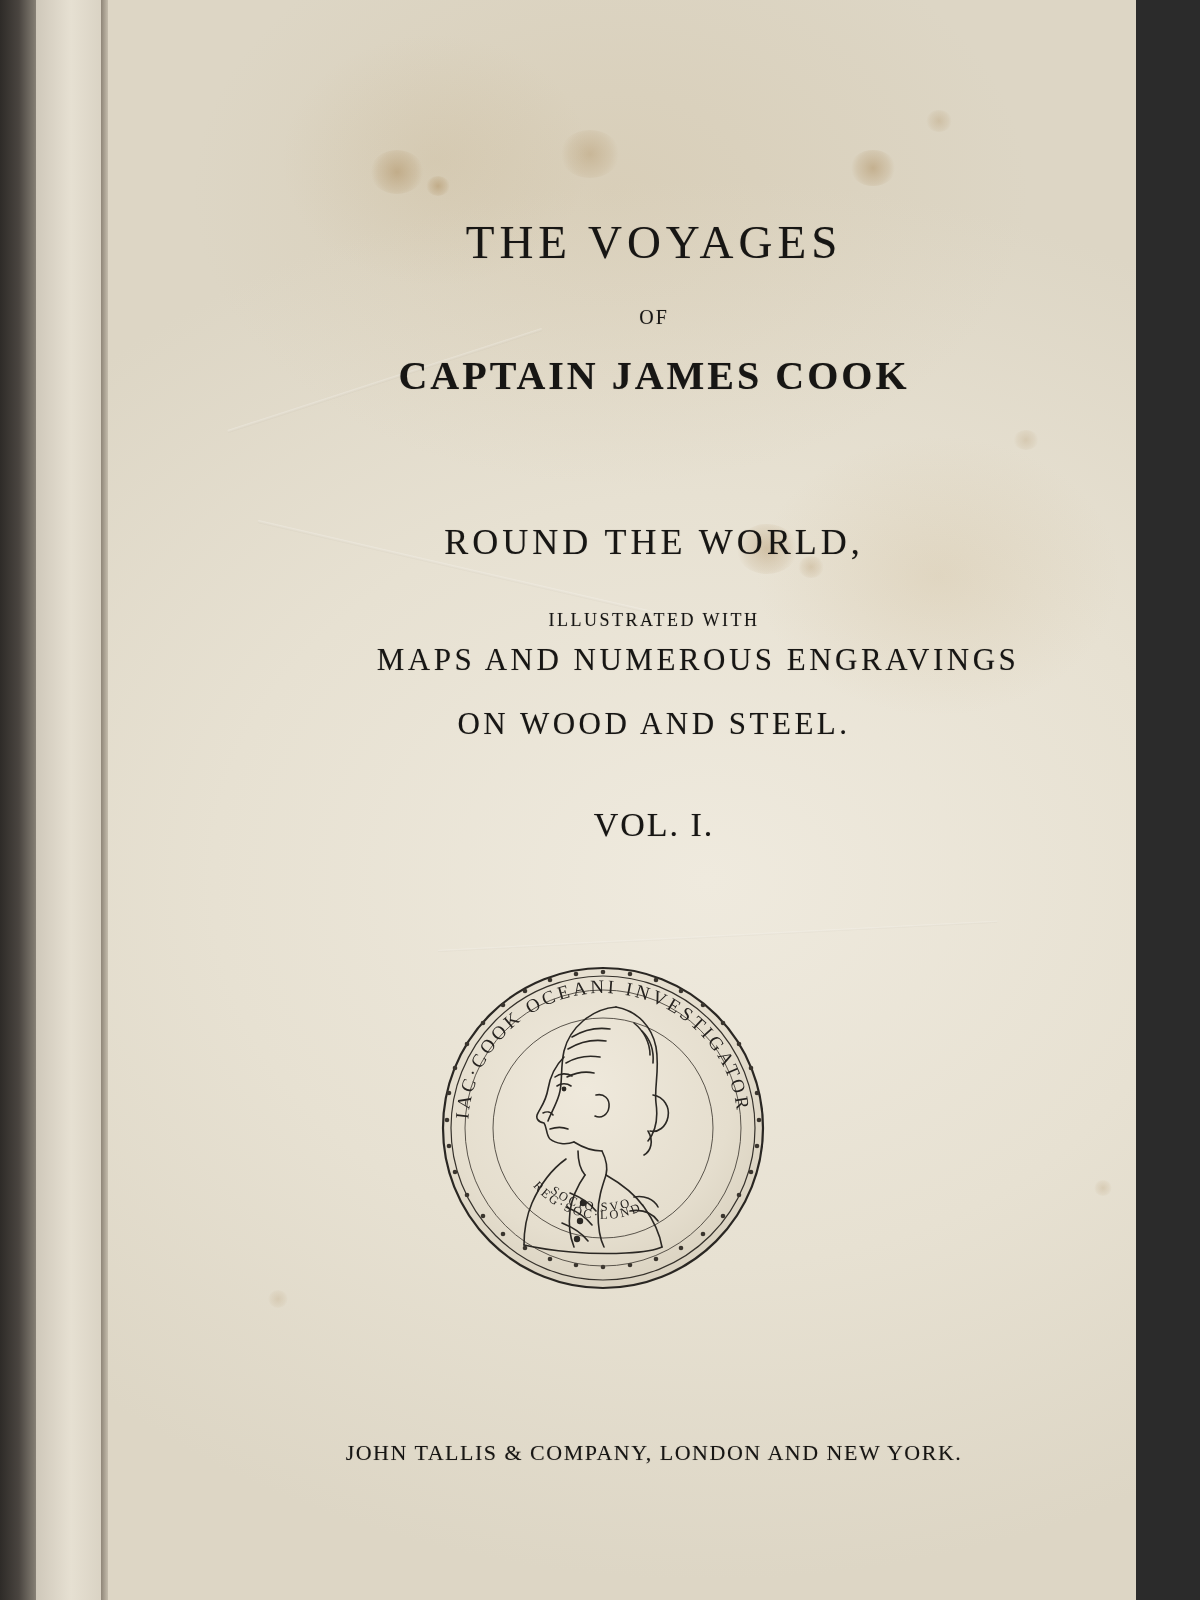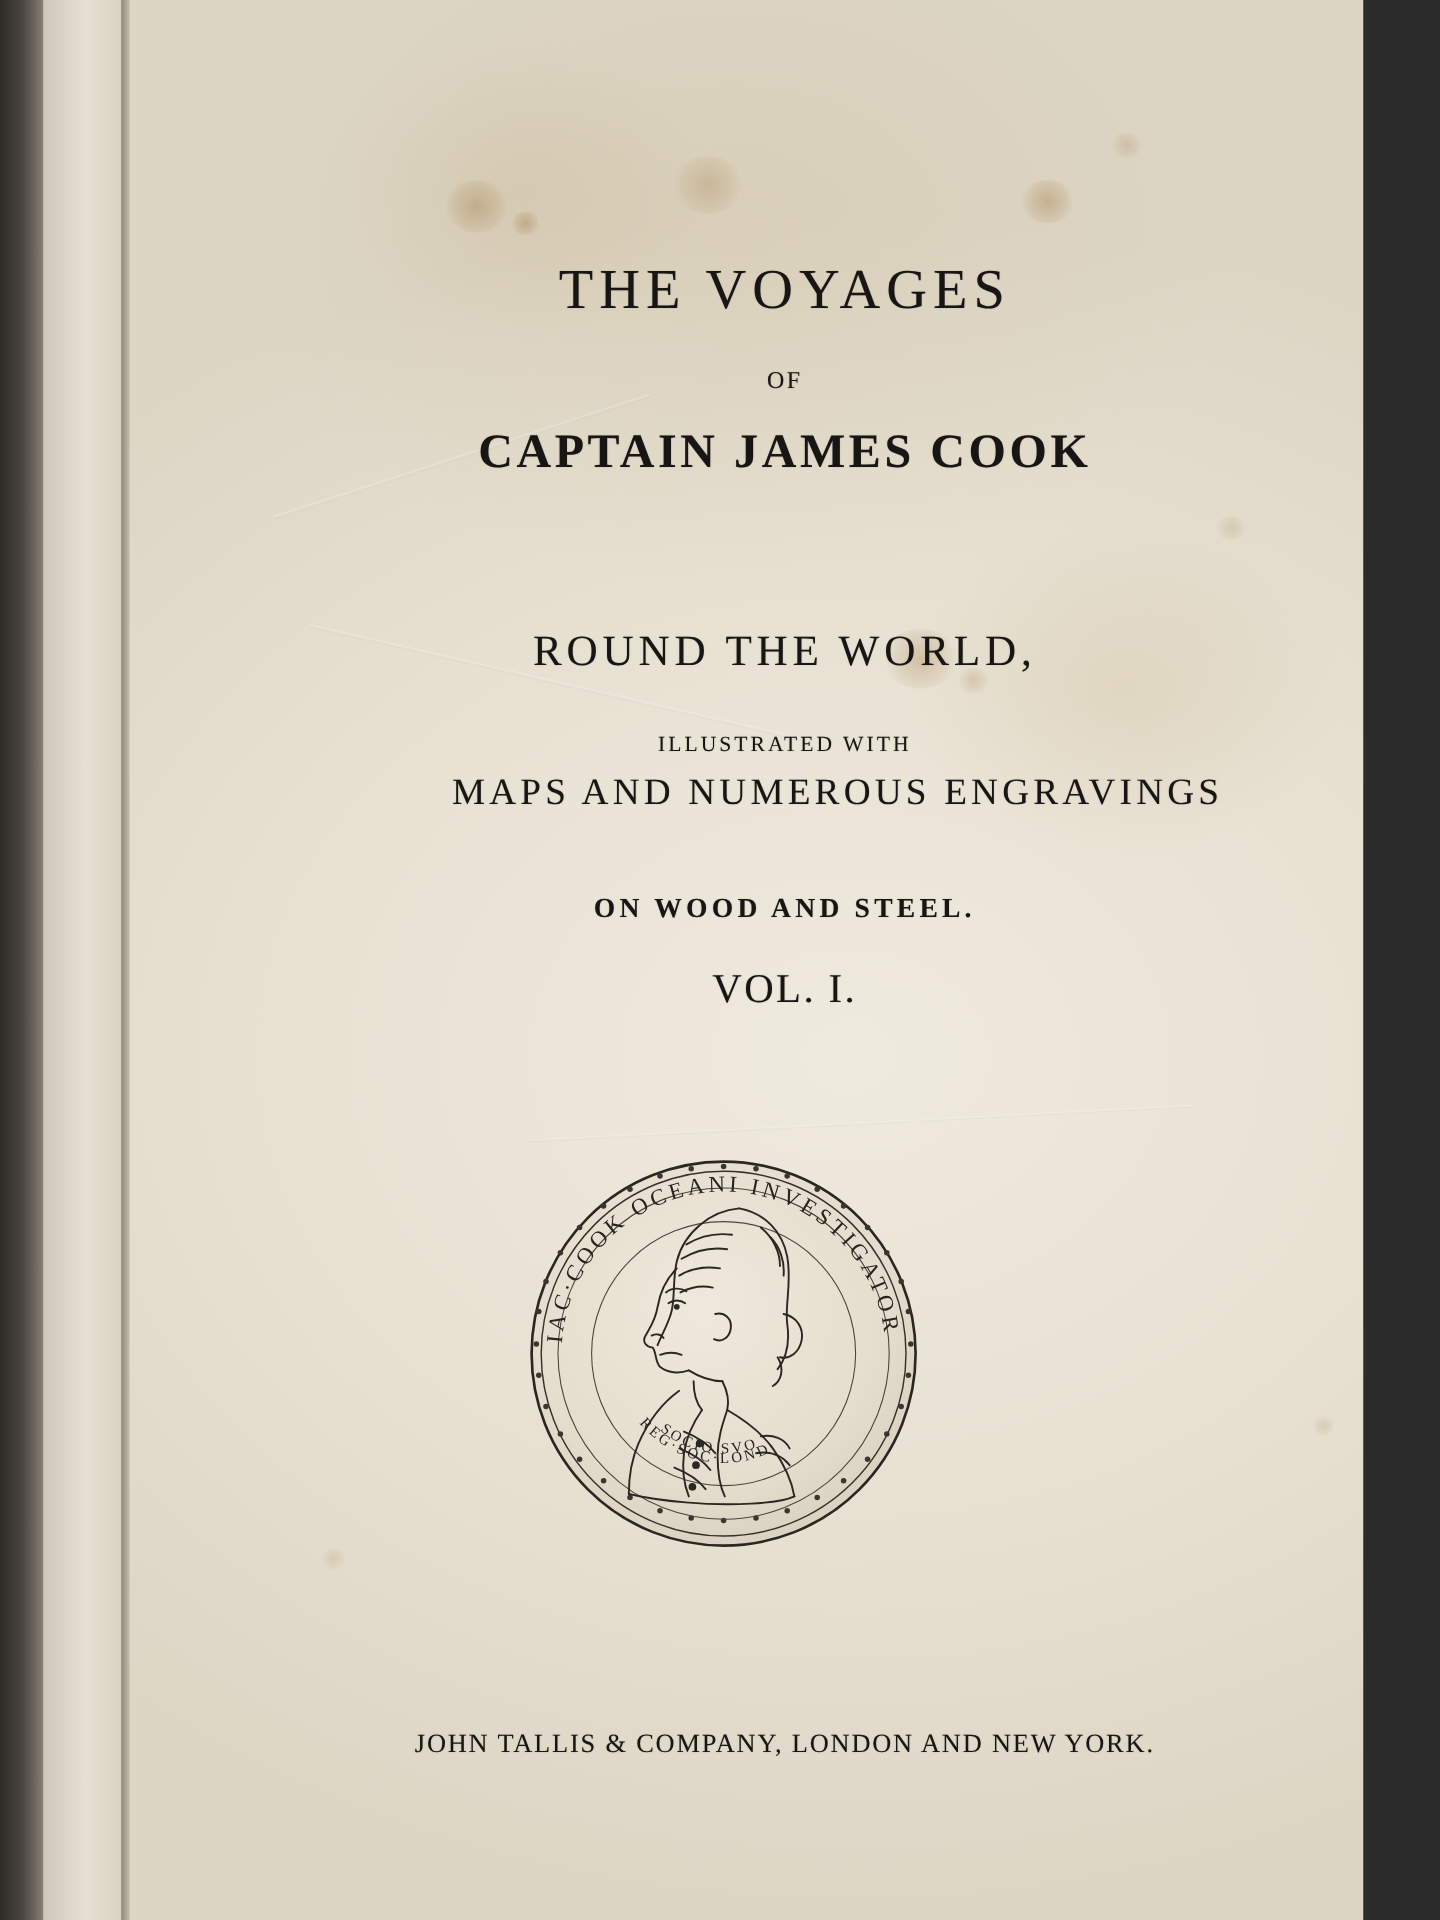--- a/index.html
+++ b/index.html
@@ -120,22 +120,22 @@
   }
   #line-illustrated {
     position: absolute; top: 588px; left: 0; width: 1092px;
     font-size: 18px; letter-spacing: 2.5px; margin-top: 22px;
   }
   #line-maps {
     position: absolute; top: 642px; left: 0; width: 1092px;
     font-size: 31px; letter-spacing: 3.5px; padding-left: 44px;
   }
   #line-wood {
-    position: absolute; top: 744px; left: 0; width: 1092px;
-    font-size: 23px; letter-spacing: 3.5px; font-weight: bold;
+    position: absolute; top: 706px; left: 0; width: 1092px;
+    font-size: 31px; letter-spacing: 3.5px;
   }
   #line-vol {
     position: absolute; top: 806px; left: 0; width: 1092px;
     font-size: 34px; letter-spacing: 2px;
   }
   #line-publisher {
     position: absolute; top: 1440px; left: 0; width: 1092px;
     font-size: 22px; letter-spacing: 1.5px;
   }
 

